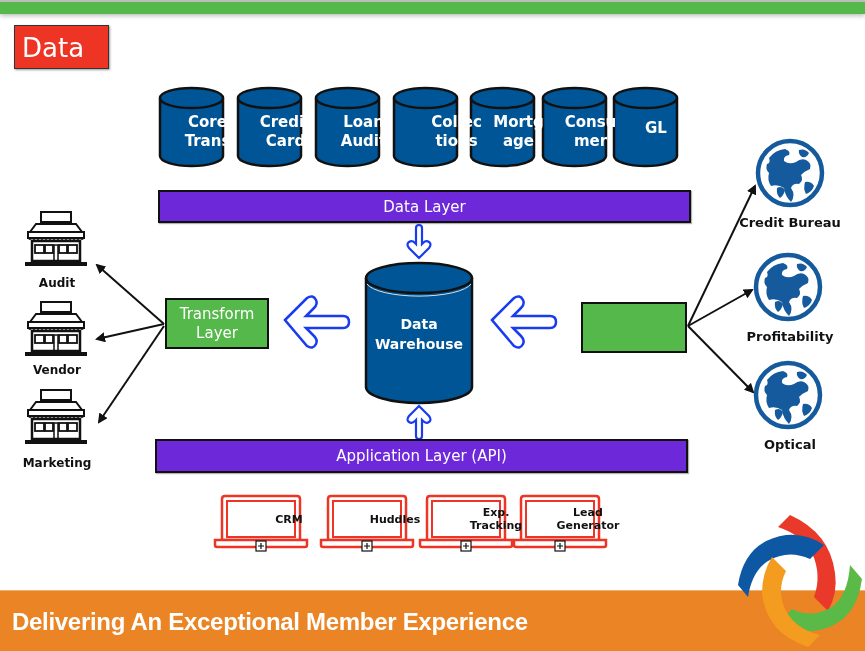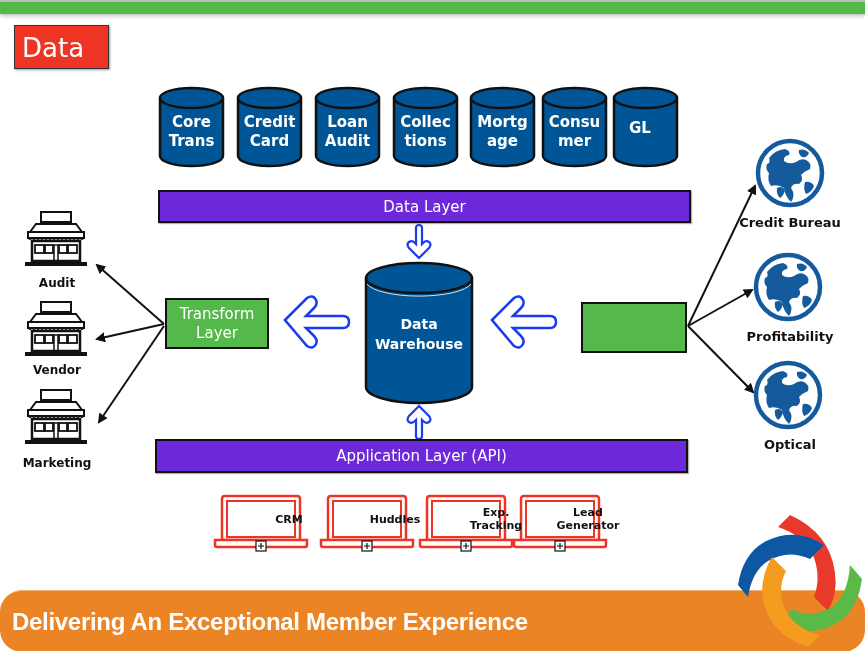--- a/index.html
+++ b/index.html
@@ -2,25 +2,25 @@
 <html><head>
 <meta charset="utf-8">
 <style>
   html,body{margin:0;padding:0;}
   body{width:865px;height:651px;position:relative;overflow:hidden;background:#ffffff;font-family:"DejaVu Sans",sans-serif;}
   .topbar{position:absolute;left:0;top:0;width:865px;height:14px;background:#55b84a;border-top:2px solid #bdbdbd;box-sizing:border-box;box-shadow:0 2px 4px rgba(0,0,0,0.25);}
   .title-box{position:absolute;left:14px;top:25px;width:95px;height:44px;background:#ee3424;border:1px solid #333;box-shadow:1px 1px 2px rgba(0,0,0,0.4);color:#fff;font-size:26px;line-height:44px;padding-left:7px;box-sizing:border-box;}
   svg.diagram{position:absolute;left:0;top:0;}
   .layer-bar{position:absolute;background:#6d28d9;border:2px solid #111;box-sizing:border-box;color:#fff;font-size:15px;display:flex;align-items:center;justify-content:center;box-shadow:1px 1px 1px rgba(0,0,0,0.3);}
   .side-box{position:absolute;background:#55b84a;border:2px solid #111;box-sizing:border-box;color:#fff;font-size:15px;line-height:19px;display:flex;flex-direction:column;align-items:center;justify-content:center;text-align:center;}
-  .cyl-label{position:absolute;color:#fff;font-weight:bold;font-size:15px;line-height:19px;text-align:center;display:flex;flex-direction:column;align-items:center;justify-content:center;}
+  .cyl-label{position:absolute;color:#fff;font-weight:bold;font-size:15px;line-height:19px;text-align:center;display:flex;flex-direction:column;align-items:center;justify-content:center;padding-left:16px;}
   .wh-label{position:absolute;color:#fff;font-weight:bold;font-size:14px;line-height:20px;text-align:center;}
   .node-label{position:absolute;color:#111;font-weight:bold;font-size:12px;text-align:center;white-space:nowrap;}
   .laptop-label{position:absolute;color:#111;font-weight:bold;font-size:11px;line-height:13px;text-align:center;display:flex;flex-direction:column;align-items:center;justify-content:center;padding-left:28px;}
-  .footer{position:absolute;left:0;top:590px;width:865px;height:61px;background:#ea8424;border-top:1px solid #f0b070;border-radius:22px;}
+  .footer{position:absolute;left:0;top:590px;width:865px;height:61px;background:#ea8424;border-top:1px solid #f0b070;}
   .footer-text{position:absolute;left:12px;top:17px;color:#fff;font-family:"Liberation Sans",sans-serif;font-weight:bold;font-size:24px;letter-spacing:-0.3px;}
   .logo{position:absolute;left:735px;top:505px;}
 </style>
 </head>
 <body>
 
 <div class="topbar"></div>
 <div class="title-box">Data</div>
 
 <svg class="diagram" width="865" height="651" viewBox="0 0 865 651">
@@ -127,21 +127,21 @@
   <span>Trans</span>
 </div>
 <div class="cyl-label" style="left:238px;top:104px;width:63px;height:56px;">
   <span>Credit</span>
   <span>Card</span>
 </div>
 <div class="cyl-label" style="left:316px;top:104px;width:63px;height:56px;">
   <span>Loan</span>
   <span>Audit</span>
 </div>
-<div class="cyl-label" style="left:398px;top:104px;width:55px;height:56px;">
+<div class="cyl-label" style="left:413px;top:104px;width:55px;height:56px;">
   <span>Collec</span>
   <span>tions</span>
 </div>
 <div class="cyl-label" style="left:471px;top:104px;width:63px;height:56px;">
   <span>Mortg</span>
   <span>age</span>
 </div>
 <div class="cyl-label" style="left:543px;top:104px;width:63px;height:56px;">
   <span>Consu</span>
   <span>mer</span>

